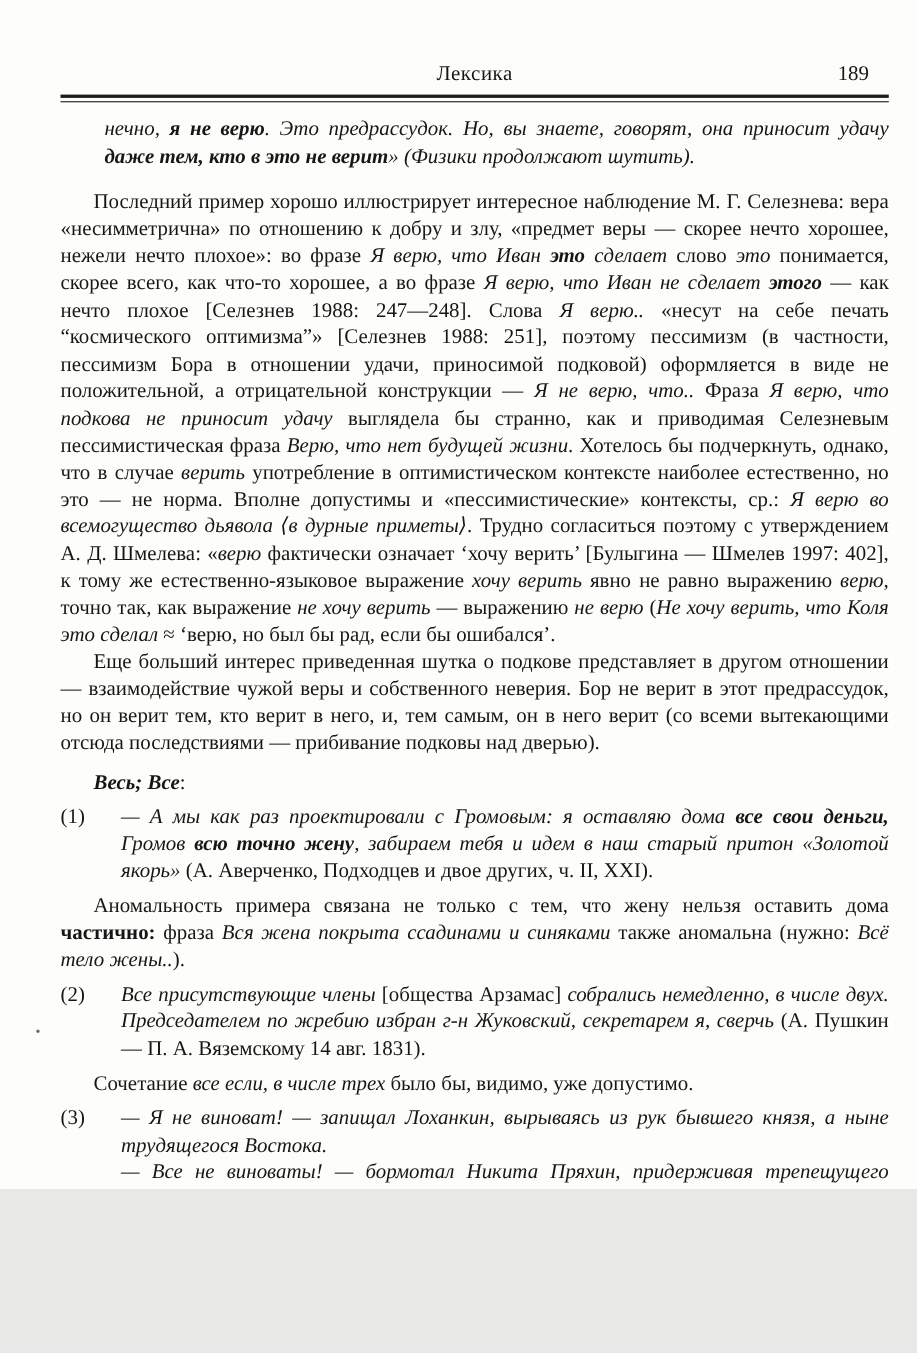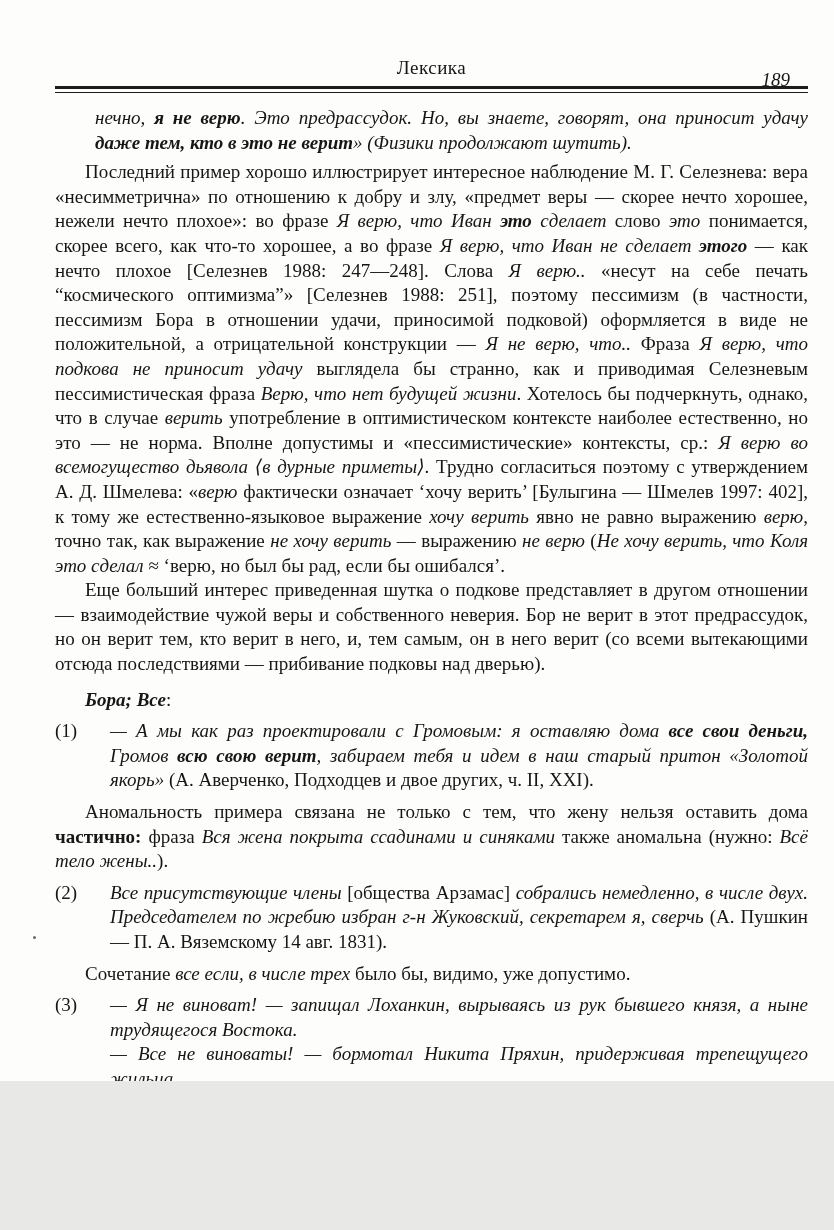--- a/index.html
+++ b/index.html
@@ -18,32 +18,32 @@
   }
   .running-head{
     position:relative;
     height:26px;
   }
   .running-head .rh-title{
     position:absolute;left:0;right:0;text-align:center;
     letter-spacing:0.5px;
   }
   .running-head .rh-page{
-    position:absolute;right:18px;top:12px;font-style:italic;
+    position:absolute;right:18px;top:0;
   }
   .head-rule{
     margin-top:4px;
     height:7px;
     border-top:3px solid #1c1c1c;
     border-bottom:1.5px solid #1c1c1c;
     box-sizing:border-box;
   }
   .page-body{margin-top:13px;}
   .quote{
-    margin:0 0 5px 40px;
+    margin:0 0 17px 40px;
     font-style:italic;
     text-align:justify;
   }
   .quote .bi{font-style:italic;}
   .para{
     text-indent:30px;
     text-align:justify;
     margin:0;
   }
   .heading{
@@ -79,25 +79,25 @@
 <div class="page">
   <div class="running-head">
     <span class="rh-title">Лексика</span>
     <span class="rh-page">189</span>
   </div>
   <div class="head-rule"></div>
   <div class="page-body">
       <div class="quote"><span class="i">нечно, </span><span class="bi">я не верю</span><span class="i">. Это предрассудок. Но, вы знаете, говорят, она приносит удачу </span><span class="bi">даже тем, кто в это не верит</span><span class="i">»</span><span> (Физики продолжают шутить).</span></div>
       <div class="para"><span>Последний пример хорошо иллюстрирует интересное наблюдение М. Г. Селезнева: вера «несимметрична» по отношению к добру и злу, «предмет веры — скорее нечто хорошее, нежели нечто плохое»: во фразе </span><span class="i">Я верю, что Иван </span><span class="bi">это</span><span class="i"> сделает</span><span> слово </span><span class="i">это</span><span> понимается, скорее всего, как что-то хорошее, а во фразе </span><span class="i">Я верю, что Иван не сделает </span><span class="bi">этого</span><span> — как нечто плохое [Селезнев 1988: 247—248]. Слова </span><span class="i">Я верю..</span><span> «несут на себе печать “космического оптимизма”» [Селезнев 1988: 251], поэтому пессимизм (в частности, пессимизм Бора в отношении удачи, приносимой подковой) оформляется в виде не положительной, а отрицательной конструкции — </span><span class="i">Я не верю, что..</span><span> Фраза </span><span class="i">Я верю, что подкова не приносит удачу</span><span> выглядела бы странно, как и приводимая Селезневым пессимистическая фраза </span><span class="i">Верю, что нет будущей жизни</span><span>. Хотелось бы подчеркнуть, однако, что в случае </span><span class="i">верить</span><span> употребление в оптимистическом контексте наиболее естественно, но это — не норма. Вполне допустимы и «пессимистические» контексты, ср.: </span><span class="i">Я верю во всемогущество дьявола ⟨в дурные приметы⟩</span><span>. Трудно согласиться поэтому с утверждением А. Д. Шмелева: «</span><span class="i">верю</span><span> фактически означает ‘хочу верить’ [Булыгина — Шмелев 1997: 402], к тому же естественно-языковое выражение </span><span class="i">хочу верить</span><span> явно не равно выражению </span><span class="i">верю</span><span>, точно так, как выражение </span><span class="i">не хочу верить</span><span> — выражению </span><span class="i">не верю</span><span> (</span><span class="i">Не хочу верить, что Коля это сделал</span><span> ≈ ‘верю, но был бы рад, если бы ошибался’.</span></div>
       <div class="para"><span>Еще больший интерес приведенная шутка о подкове представляет в другом отношении — взаимодействие чужой веры и собственного неверия. Бор не верит в этот предрассудок, но он верит тем, кто верит в него, и, тем самым, он в него верит (со всеми вытекающими отсюда последствиями — прибивание подковы над дверью).</span></div>
-      <div class="heading"><span class="bi">Бора; Все</span><span>:</span></div>
+      <div class="heading"><span class="bi">Весь; Все</span><span>:</span></div>
       <div class="example">
         <span class="ex-num">(1)</span>
         <div class="ex-body">
-          <div class="ex-para"><span class="i">— А мы как раз проектировали с Громовым: я оставляю дома </span><span class="bi">все свои деньги,</span><span class="i"> Громов </span><span class="bi">всю свою верит</span><span class="i">, забираем тебя и идем в наш старый притон «Золотой якорь»</span><span> (А. Аверченко, Подходцев и двое других, ч. II, XXI).</span></div>
+          <div class="ex-para"><span class="i">— А мы как раз проектировали с Громовым: я оставляю дома </span><span class="bi">все свои деньги,</span><span class="i"> Громов </span><span class="bi">всю точно жену</span><span class="i">, забираем тебя и идем в наш старый притон «Золотой якорь»</span><span> (А. Аверченко, Подходцев и двое других, ч. II, XXI).</span></div>
         </div>
       </div>
       <div class="para"><span>Аномальность примера связана не только с тем, что жену нельзя оставить дома </span><span class="b">частично:</span><span> фраза </span><span class="i">Вся жена покрыта ссадинами и синяками</span><span> также аномальна (нужно: </span><span class="i">Всё тело жены..</span><span>).</span></div>
       <div class="example">
         <span class="ex-num">(2)</span>
         <div class="ex-body">
           <div class="ex-para"><span class="i">Все присутствующие члены</span><span> [общества Арзамас] </span><span class="i">собрались немедленно, в числе двух. Председателем по жребию избран г-н Жуковский, секретарем я, сверчь</span><span> (А. Пушкин — П. А. Вяземскому 14 авг. 1831).</span></div>
         </div>
       </div>
       <div class="para"><span>Сочетание </span><span class="i">все если, в числе трех</span><span> было бы, видимо, уже допустимо.</span></div>

